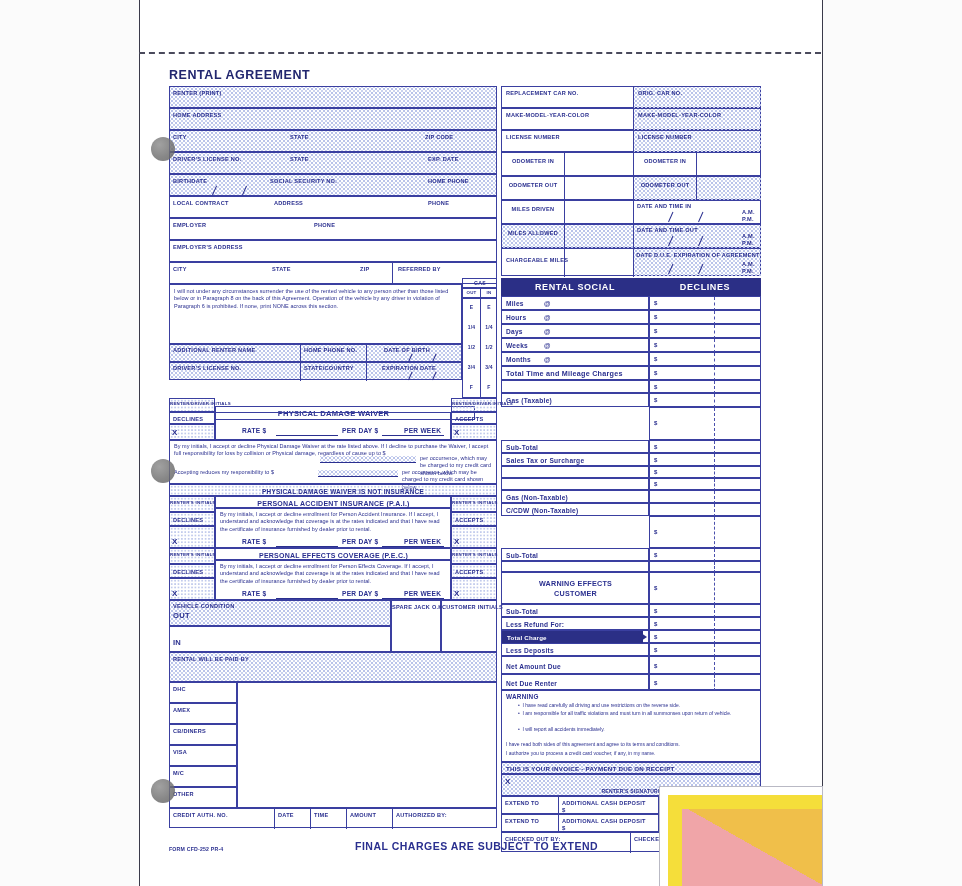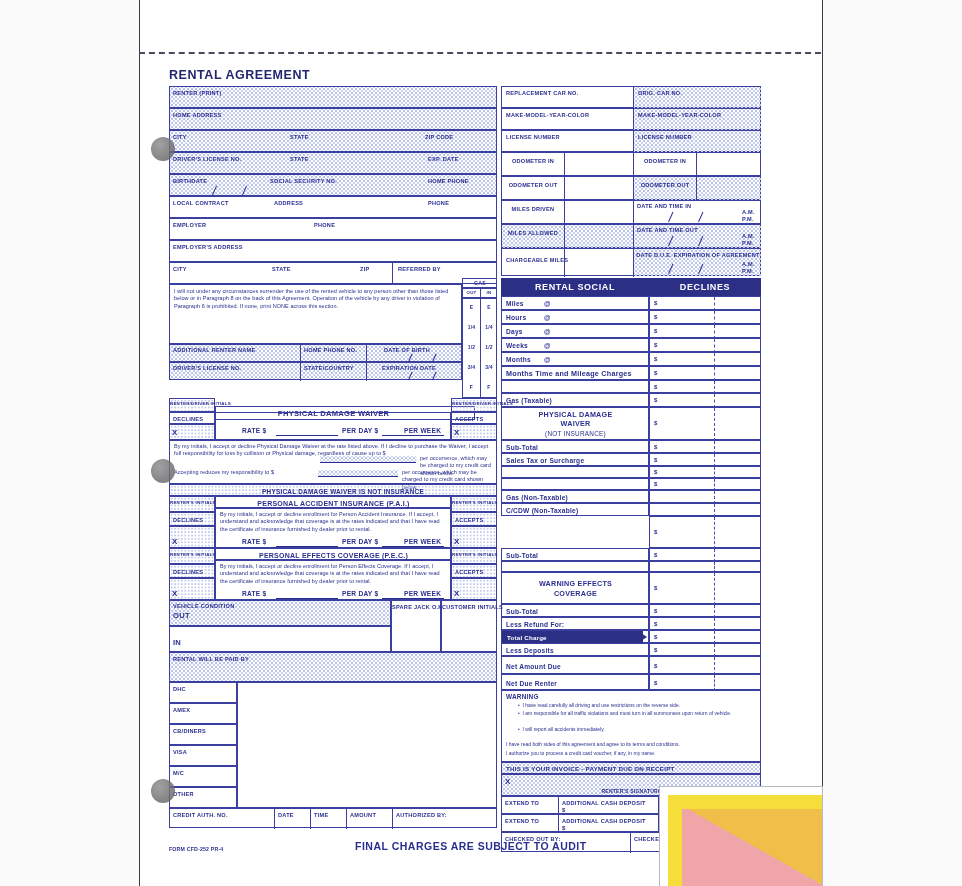--- a/index.html
+++ b/index.html
@@ -470,46 +470,41 @@
     <div class="bx" style="left:332px;top:266px;width:148px;height:14px">
       <div class="lbl mid" style="left:4px;top:3px">Months</div>
       <div class="lbl mid" style="left:42px;top:3px">@</div>
     </div>
     <div class="bx" style="left:480px;top:266px;width:112px;height:14px">
       <div class="dollar" style="left:4px;top:3px">$</div>
       <div class="dash" style="left:64px;top:0;height:14px"></div>
     </div>
 
     <div class="bx" style="left:332px;top:280px;width:148px;height:14px">
-      <div class="lbl" style="left:4px;top:3px;font-size:7.2px">Months Time and Mileage Charges</div>
+      <div class="lbl" style="left:4px;top:3px;font-size:7.2px">Total Time and Mileage Charges</div>
     </div>
     <div class="bx" style="left:480px;top:280px;width:112px;height:14px">
       <div class="dollar" style="left:4px;top:3px">$</div>
       <div class="dash" style="left:64px;top:0;height:14px"></div>
     </div>
 
     <div class="bx" style="left:332px;top:294px;width:148px;height:13px"></div>
     <div class="bx" style="left:480px;top:294px;width:112px;height:13px">
       <div class="dollar" style="left:4px;top:3px">$</div>
       <div class="dash" style="left:64px;top:0;height:13px"></div>
     </div>
 
     <div class="bx" style="left:332px;top:307px;width:148px;height:14px">
       <div class="lbl mid" style="left:4px;top:3px">Gas (Taxable)</div>
     </div>
     <div class="bx" style="left:480px;top:307px;width:112px;height:14px">
       <div class="dollar" style="left:4px;top:3px">$</div>
       <div class="dash" style="left:64px;top:0;height:14px"></div>
     </div>
 
-    <div class="bx" style="left:332px;top:321px;width:148px;height:33px">
-      <div class="lbl c" style="left:0;top:3px;width:147px;font-size:7.2px">PHYSICAL DAMAGE</div>
-      <div class="lbl c" style="left:0;top:12px;width:147px;font-size:7.2px">WAIVER</div>
-      <div class="lbl c" style="left:0;top:22px;width:147px;font-size:6.4px;font-weight:normal">(NOT INSURANCE)</div>
-    </div>
     <div class="bx" style="left:480px;top:321px;width:112px;height:33px">
       <div class="dollar" style="left:4px;top:12px">$</div>
       <div class="dash" style="left:64px;top:0;height:33px"></div>
     </div>
 
     <div class="bx" style="left:332px;top:354px;width:148px;height:13px">
       <div class="lbl mid" style="left:4px;top:3px">Sub-Total</div>
     </div>
     <div class="bx" style="left:480px;top:354px;width:112px;height:13px">
       <div class="dollar" style="left:4px;top:3px">$</div>
@@ -563,21 +558,21 @@
       <div class="dash" style="left:64px;top:0;height:13px"></div>
     </div>
 
     <div class="bx" style="left:332px;top:475px;width:148px;height:11px"></div>
     <div class="bx" style="left:480px;top:475px;width:112px;height:11px">
       <div class="dash" style="left:64px;top:0;height:11px"></div>
     </div>
 
     <div class="bx" style="left:332px;top:486px;width:148px;height:32px">
       <div class="lbl c" style="left:0;top:7px;width:147px;font-size:7.2px">WARNING EFFECTS</div>
-      <div class="lbl c" style="left:0;top:17px;width:147px;font-size:7.2px">COVERAGE</div>
+      <div class="lbl c" style="left:0;top:17px;width:147px;font-size:7.2px">CUSTOMER</div>
     </div>
     <div class="bx" style="left:480px;top:486px;width:112px;height:32px">
       <div class="dollar" style="left:4px;top:12px">$</div>
       <div class="dash" style="left:64px;top:0;height:32px"></div>
     </div>
 
     <div class="bx" style="left:332px;top:518px;width:148px;height:13px">
       <div class="lbl mid" style="left:4px;top:3px">Sub-Total</div>
     </div>
     <div class="bx" style="left:480px;top:518px;width:112px;height:13px">
@@ -675,21 +670,21 @@
       <div class="lbl" style="left:216px;top:3px">INITIALS</div>
     </div>
 
     <div class="bx" style="left:332px;top:746px;width:260px;height:20px">
       <div class="lbl" style="left:3px;top:3px">CHECKED OUT BY:</div>
       <div class="vline" style="left:128px;top:0;height:20px"></div>
       <div class="lbl" style="left:132px;top:3px">CHECKED IN BY:</div>
     </div>
 
     <div class="footer fform" style="left:0;top:760px">FORM CFD-252 PR-4</div>
-    <div class="footer ftitle" style="left:186px;top:754px">FINAL CHARGES ARE SUBJECT TO AUDIT</div>
+    <div class="footer ftitle" style="left:186px;top:754px">FINAL CHARGES ARE SUBJECT TO EXTEND</div>
 
   </div>
 
   <div id="copies">
     <div id="copyY"></div>
     <div id="copyP"></div>
   </div>
 </div>
 
 </body></html>

